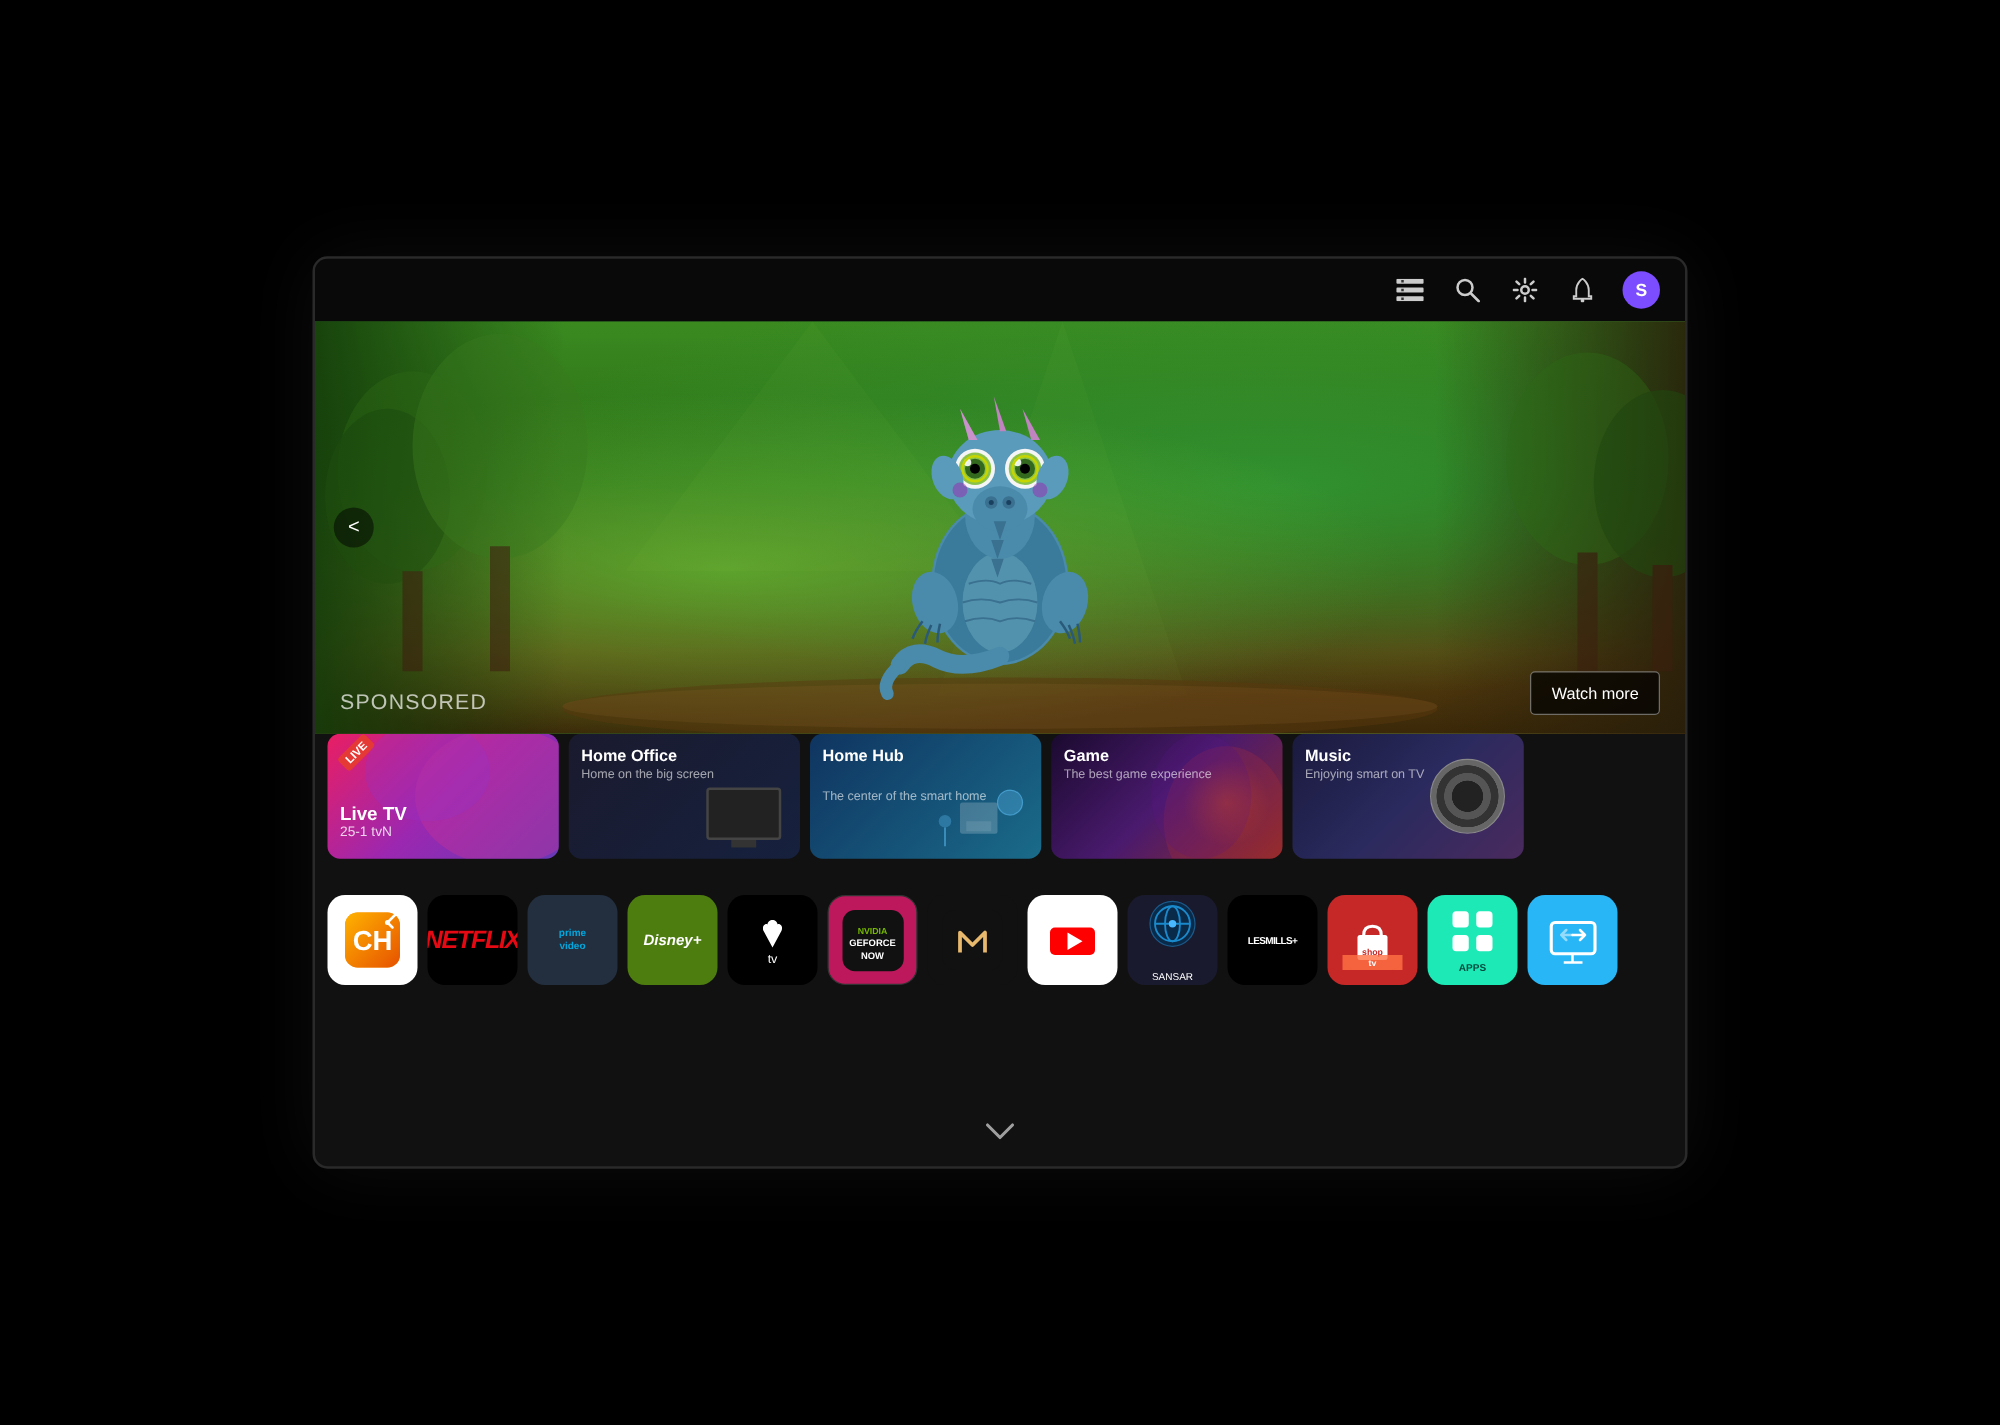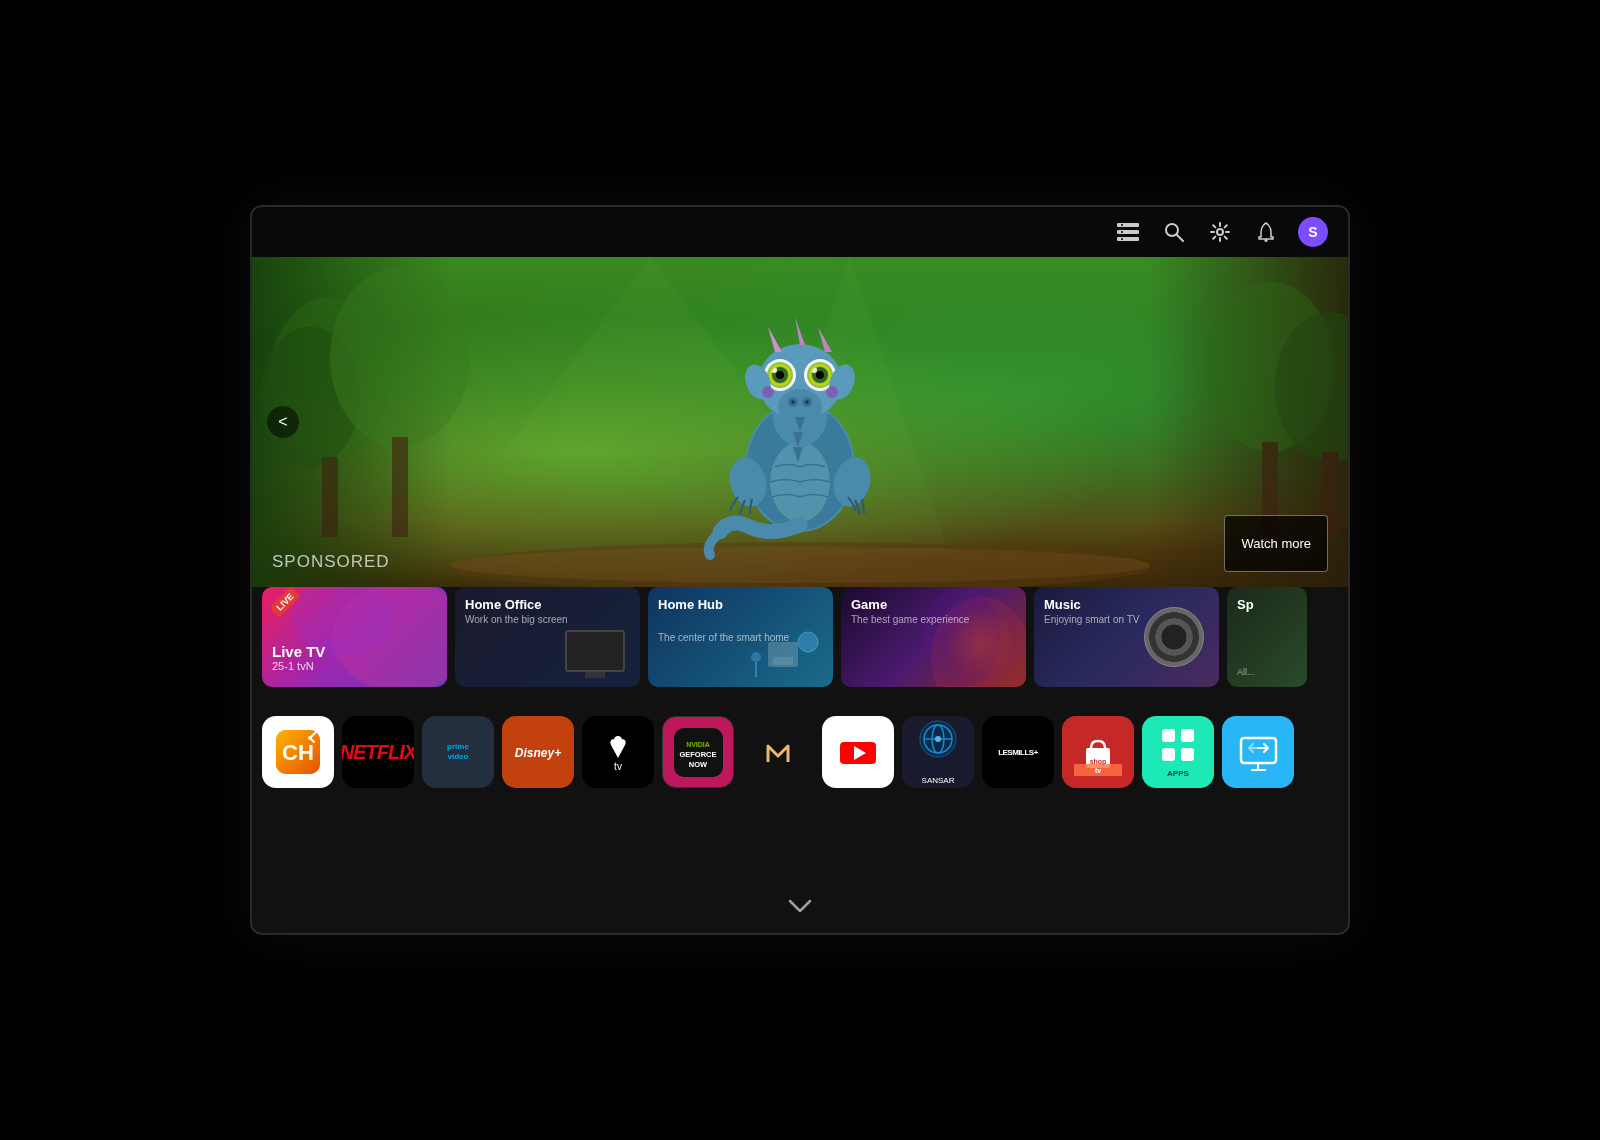--- a/index.html
+++ b/index.html
@@ -114,21 +114,21 @@
       text-transform: uppercase;
     }
 
     .watch-more-btn {
       position: absolute;
       bottom: 15px;
       right: 20px;
       background: rgba(0,0,0,0.7);
       border: 1px solid rgba(255,255,255,0.4);
       color: white;
-      padding: 20px 16px;
+      padding: 9px 16px;
       border-radius: 4px;
       font-size: 13px;
       cursor: pointer;
     }
 
     
     .category-row {
       position: absolute;
       top: 380px;
       left: 0;
@@ -250,21 +250,21 @@
       align-items: center;
       justify-content: center;
       cursor: pointer;
       overflow: hidden;
       position: relative;
     }
 
     .app-channel-h { background: #fff; }
     .app-netflix { background: #000; }
     .app-prime { background: #232f3e; }
-    .app-disney { background: #c2410c; }
+    .app-disney { background: #4d7c0f; }
     .app-apple-tv { background: #000; }
     .app-geforce { background: #111; }
     .app-masterclass { background: #111; }
     .app-youtube { background: #fff; }
     .app-sansar { background: #1a1a2e; }
     .app-lesmills { background: #000; }
     .app-shop { background: #c62828; }
     .app-apps { background: #1de9b6; }
     .app-screen { background: #29b6f6; }
 
@@ -476,21 +476,21 @@
       <div class="live-tv-title">
         <div class="title-main">Live TV</div>
         <div class="title-sub">25-1  tvN</div>
       </div>
     </div>
 
     <div class="category-card cat-home-office" style="flex:0 0 185px">
       <div class="monitor-deco"></div>
       <div style="position:absolute;top:10px;left:10px">
         <div style="color:white;font-size:13px;font-weight:bold">Home Office</div>
-        <div style="color:rgba(255,255,255,0.6);font-size:10px;margin-top:2px">Work on the big screen</div>
+        <div style="color:rgba(255,255,255,0.6);font-size:10px;margin-top:2px">Home on the big screen</div>
       </div>
     </div>
 
     <div class="category-card cat-home-hub" style="flex:0 0 185px">
       <svg style="position:absolute;right:5px;bottom:5px;width:80px;height:60px" viewBox="0 0 80 60">
 
         <rect x="20" y="20" width="30" height="25" rx="2" fill="rgba(255,255,255,0.2)"></rect>
         <rect x="25" y="35" width="20" height="8" fill="rgba(255,255,255,0.1)"></rect>
         <circle cx="60" cy="20" r="10" fill="rgba(100,200,255,0.3)" stroke="rgba(100,200,255,0.5)" stroke-width="1"></circle>
         <line x1="8" y1="40" x2="8" y2="55" stroke="rgba(100,200,255,0.5)" stroke-width="1.5"></line>
@@ -515,24 +515,20 @@
     </div>
 
     <div class="category-card cat-music" style="flex:0 0 185px">
       <div class="music-vinyl"></div>
       <div style="position:absolute;top:10px;left:10px">
         <div style="color:white;font-size:13px;font-weight:bold">Music</div>
         <div style="color:rgba(255,255,255,0.6);font-size:10px;margin-top:2px">Enjoying smart on TV</div>
       </div>
     </div>
 
-    <div class="category-card cat-sp">
-      <div style="position:absolute;top:10px;left:10px;color:white;font-size:13px;font-weight:bold">Sp</div>
-      <div style="position:absolute;bottom:10px;left:10px;color:rgba(255,255,255,0.5);font-size:9px">All...</div>
-    </div>
 
   </div>
 
   <div class="apps-row">
 
     <div class="app-icon app-channel-h">
       <svg width="52" height="52" viewBox="0 0 52 52">
         <rect x="4" y="4" width="44" height="44" rx="10" fill="#ff8c00"></rect>
         <rect x="4" y="4" width="44" height="44" rx="10" fill="url(#chgrad)"></rect>
         <defs>

